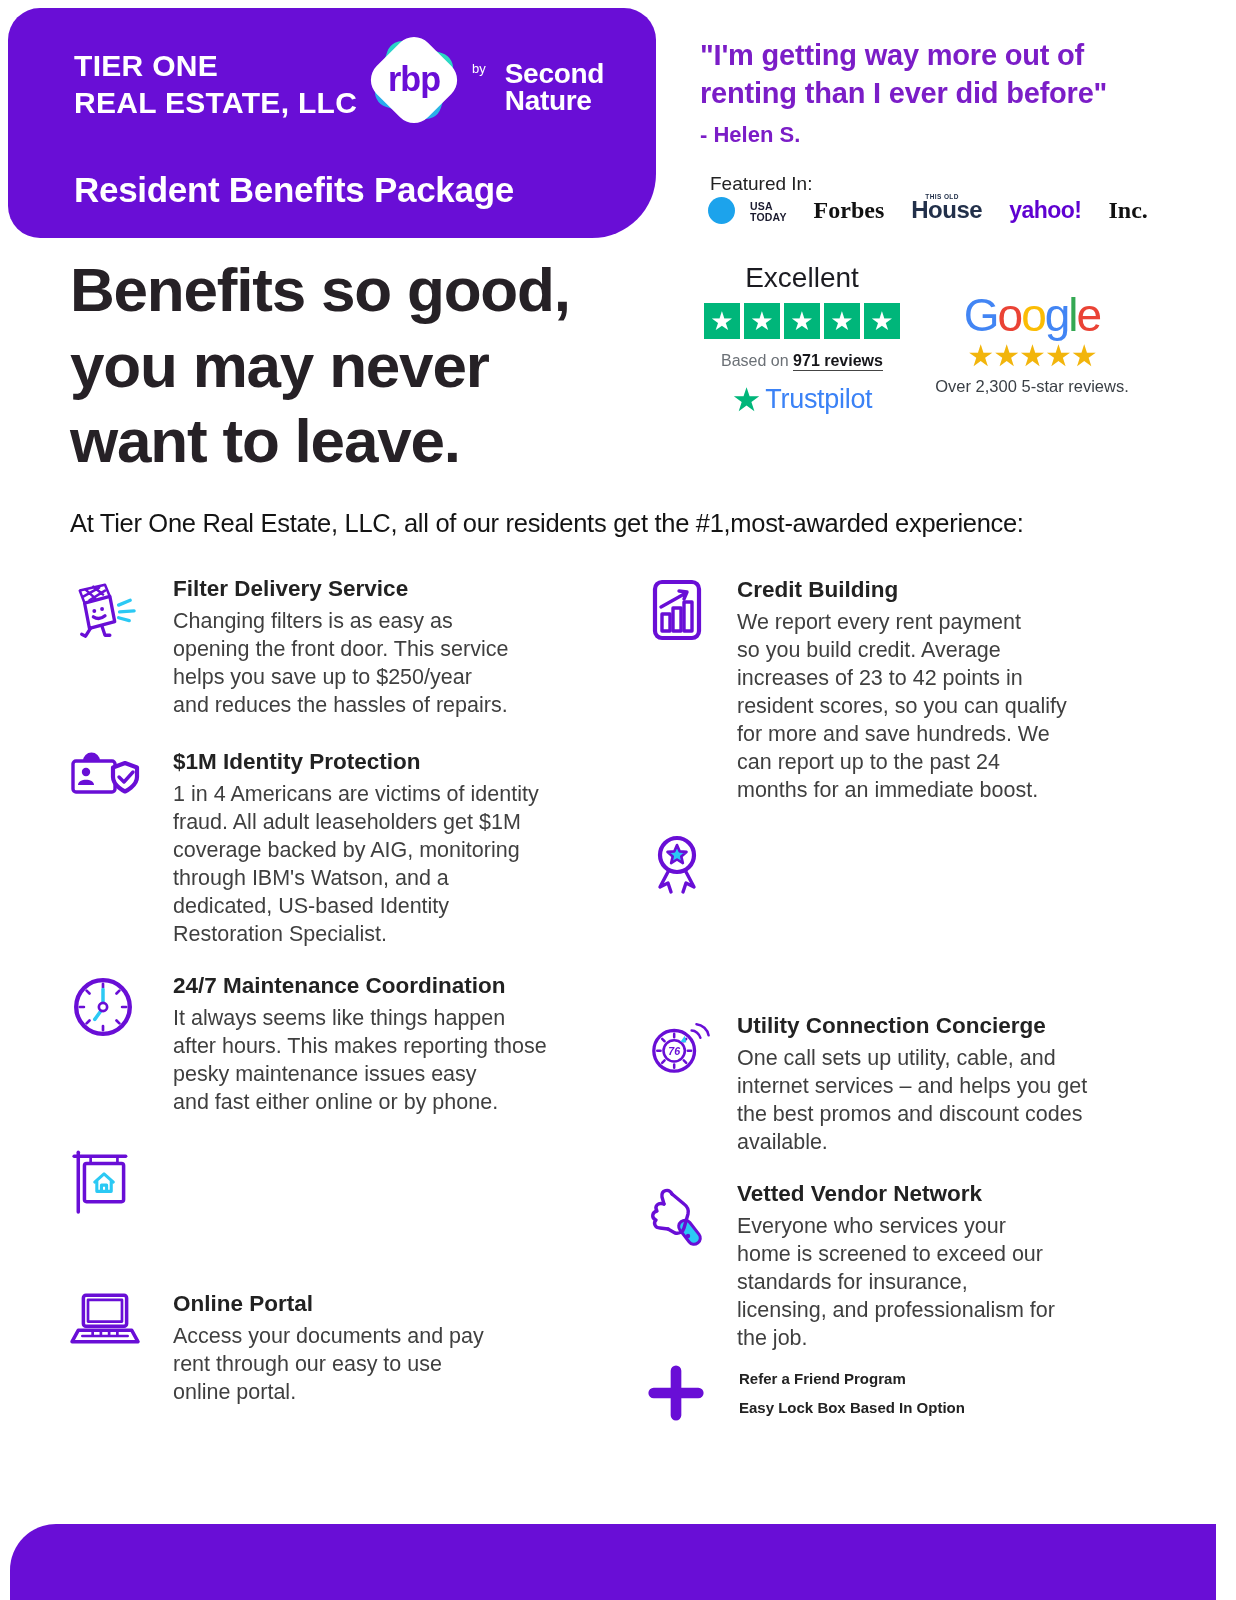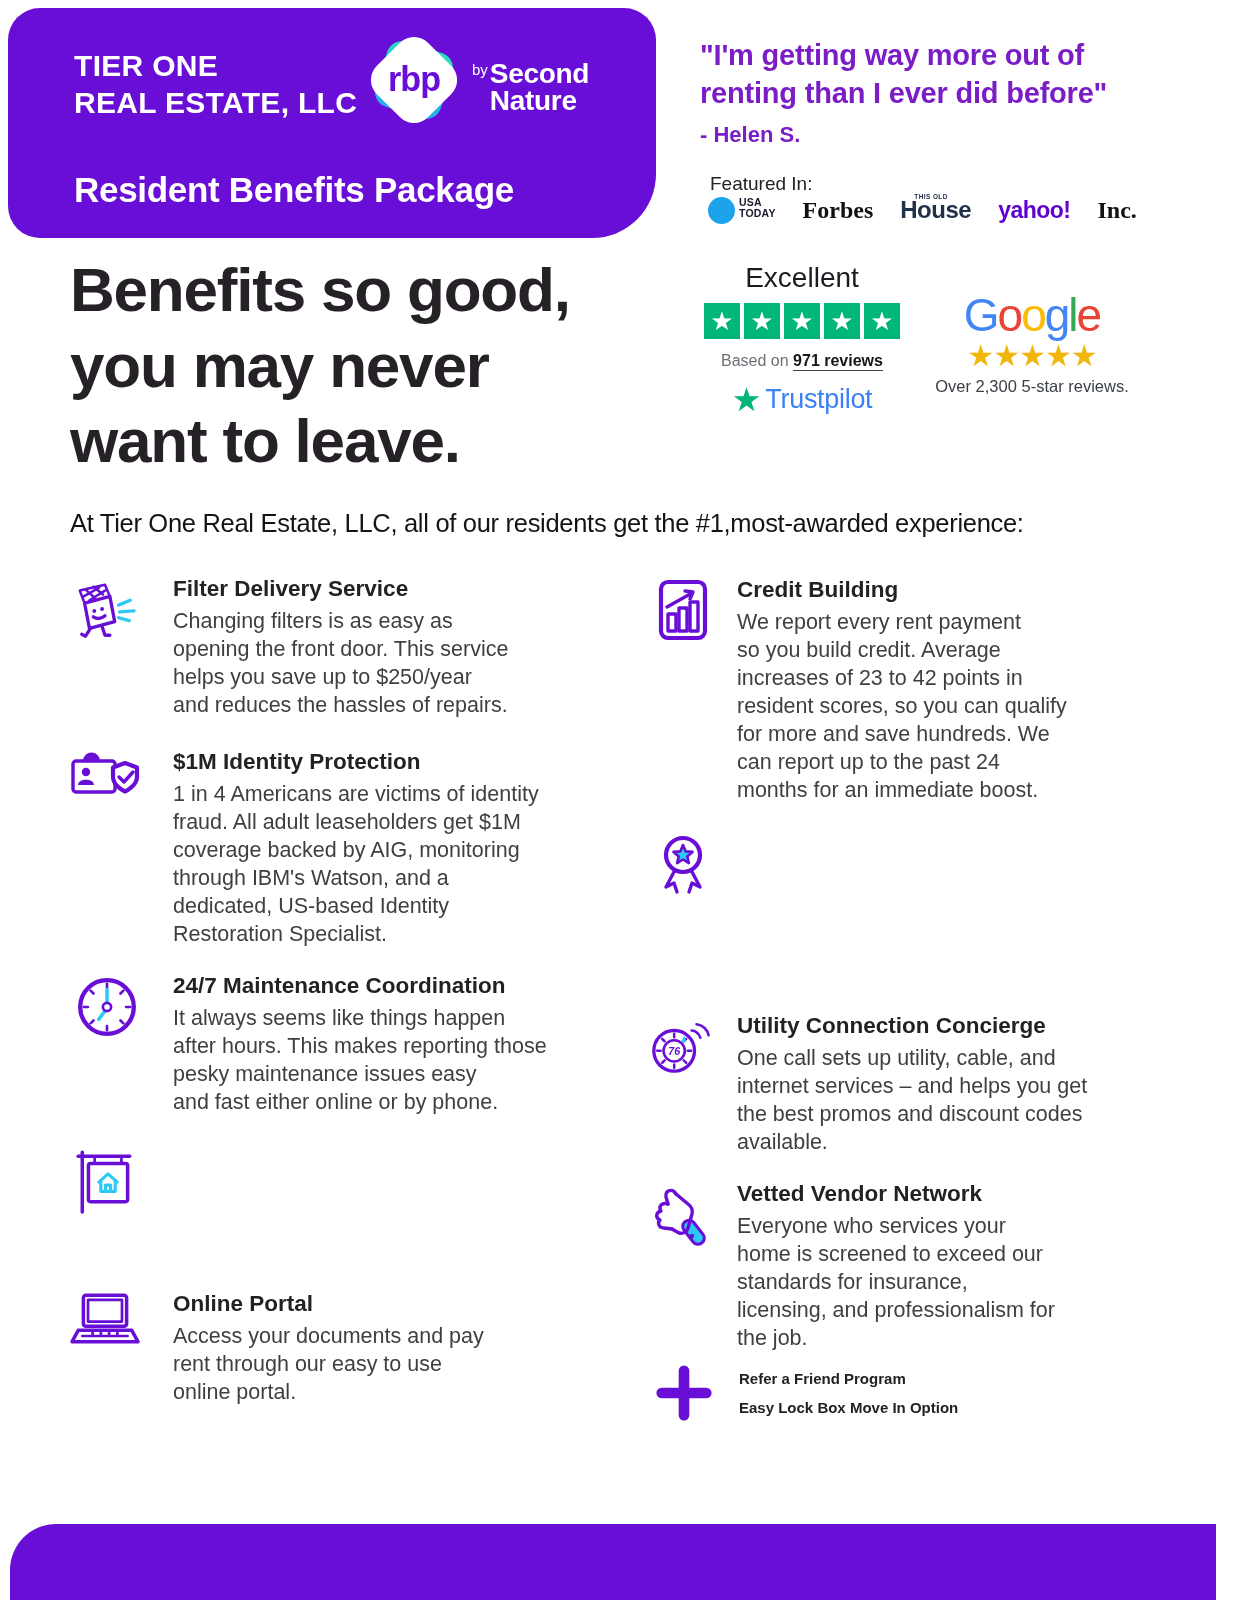--- a/index.html
+++ b/index.html
@@ -24,34 +24,34 @@
 
   
   .header-box{position:absolute;left:8px;top:8px;width:648px;height:230px;
     background:var(--brand-purple);border-radius:32px 32px 64px 32px}
   .company{position:absolute;left:66px;top:40px;color:#fff;font-weight:700;
     font-size:30px;line-height:1.22;letter-spacing:.3px}
   .rbp-logo{position:absolute;left:348px;top:14px;width:116px;height:116px}
   .rbp-text{fill:var(--brand-purple);font-size:33px;font-weight:800;text-anchor:middle;
     font-family:"Liberation Sans",sans-serif;letter-spacing:-1px}
   .byline{position:absolute;left:464px;top:52px;display:flex;color:#fff}
-  .byline .by{font-size:15px;margin-top:1px;margin-right:2px}
+  .byline .by{font-size:13px;margin-top:1px;margin-right:19px}
   .byline .brand{display:flex;flex-direction:column;font-size:28px;font-weight:700;line-height:.97;letter-spacing:-.3px}
   .package-title{position:absolute;left:66px;top:162px;color:#fff;font-weight:700;
     font-size:35px;letter-spacing:-.3px;white-space:nowrap}
 
   
   .quote{position:absolute;left:700px;top:36px;color:var(--quote-purple)}
   .quote .qline{font-size:29px;font-weight:700;line-height:1.32;white-space:nowrap;letter-spacing:-.2px}
   .quote .attr{font-size:22px;font-weight:700;margin-top:9px}
 
   
   .featured-label{position:absolute;left:710px;top:173px;font-size:19px;color:#222}
   .featured-row{position:absolute;left:708px;top:196px;width:420px;display:flex;align-items:center;gap:27px}
-  .usat{display:flex;align-items:flex-start;gap:4px}
+  .usat{display:flex;align-items:flex-end;gap:15px}
   .usat-circle{width:27px;height:27px;border-radius:50%;background:#1CA3EC}
   .usat-text{font-size:10.5px;font-weight:800;line-height:1.05;color:#1a1a2e;letter-spacing:.2px}
   .forbes{font-family:"Liberation Serif",serif;font-size:24px;font-weight:700;color:#111}
   .house{position:relative;font-size:24px;font-weight:800;color:#22304A;letter-spacing:-.5px}
   .house .small{position:absolute;top:-3px;left:14px;font-size:6.5px;font-weight:700;letter-spacing:.4px}
   .yahoo{font-size:23px;font-weight:700;color:var(--yahoo-purple);letter-spacing:-.5px}
   .inc{font-family:"Liberation Serif",serif;font-size:24px;font-weight:700;color:#111}
 
   
   .tp-block{position:absolute;left:706px;top:262px;width:192px;display:flex;flex-direction:column;align-items:center}
@@ -75,21 +75,21 @@
 
   
   .headline{position:absolute;left:70px;top:252px;color:var(--headline-black);
     font-size:62px;font-weight:800;line-height:1.22;letter-spacing:-1.2px}
   .headline div{white-space:nowrap}
   .subtitle{position:absolute;left:70px;top:509px;font-size:25.5px;font-weight:500;
     color:#141414;letter-spacing:-.3px;white-space:nowrap}
 
   
   .benefit{position:absolute;display:flex;align-items:flex-start}
-  .icon-wrap{width:70px;flex-shrink:0;display:flex;justify-content:flex-end;margin-top:2px}
+  .icon-wrap{width:70px;flex-shrink:0;display:flex;justify-content:flex-start;margin-top:2px}
   .icon-wrap svg{display:block}
   .col-l .icon-wrap{margin-right:33px}
   .col-r .icon-wrap{margin-right:22px}
   .btext{width:max-content}
   .btitle{font-size:22.5px;font-weight:700;color:#222;line-height:28px;margin-bottom:4px;white-space:nowrap}
   .bbody{font-size:21.5px;color:var(--body-gray);line-height:28px;white-space:pre-line}
 
   .row-l1{left:70px;top:575px} .row-l2{left:70px;top:748px} .row-l3{left:70px;top:972px}
   .row-l4{left:70px;top:1144px} .row-l5{left:70px;top:1290px}
   .row-r1{left:645px;top:576px} .row-r2{left:645px;top:826px}
@@ -401,19 +401,19 @@
   </div>
 
   <div class="extras">
     <div class="icon-wrap">
       <svg width="62" height="62" viewBox="0 0 64 64">
         <path class="p" style="stroke-width:11" d="M32 9 V55 M9 32 H55"></path>
       </svg>
     </div>
     <div>
       <div class="xline">Refer a Friend Program</div>
-      <div class="xline">Easy Lock Box Move In Option</div>
+      <div class="xline">Easy Lock Box Based In Option</div>
     </div>
   </div>
 
   <div class="bottom-bar"></div>
 
 </div>
 
 </body></html>

